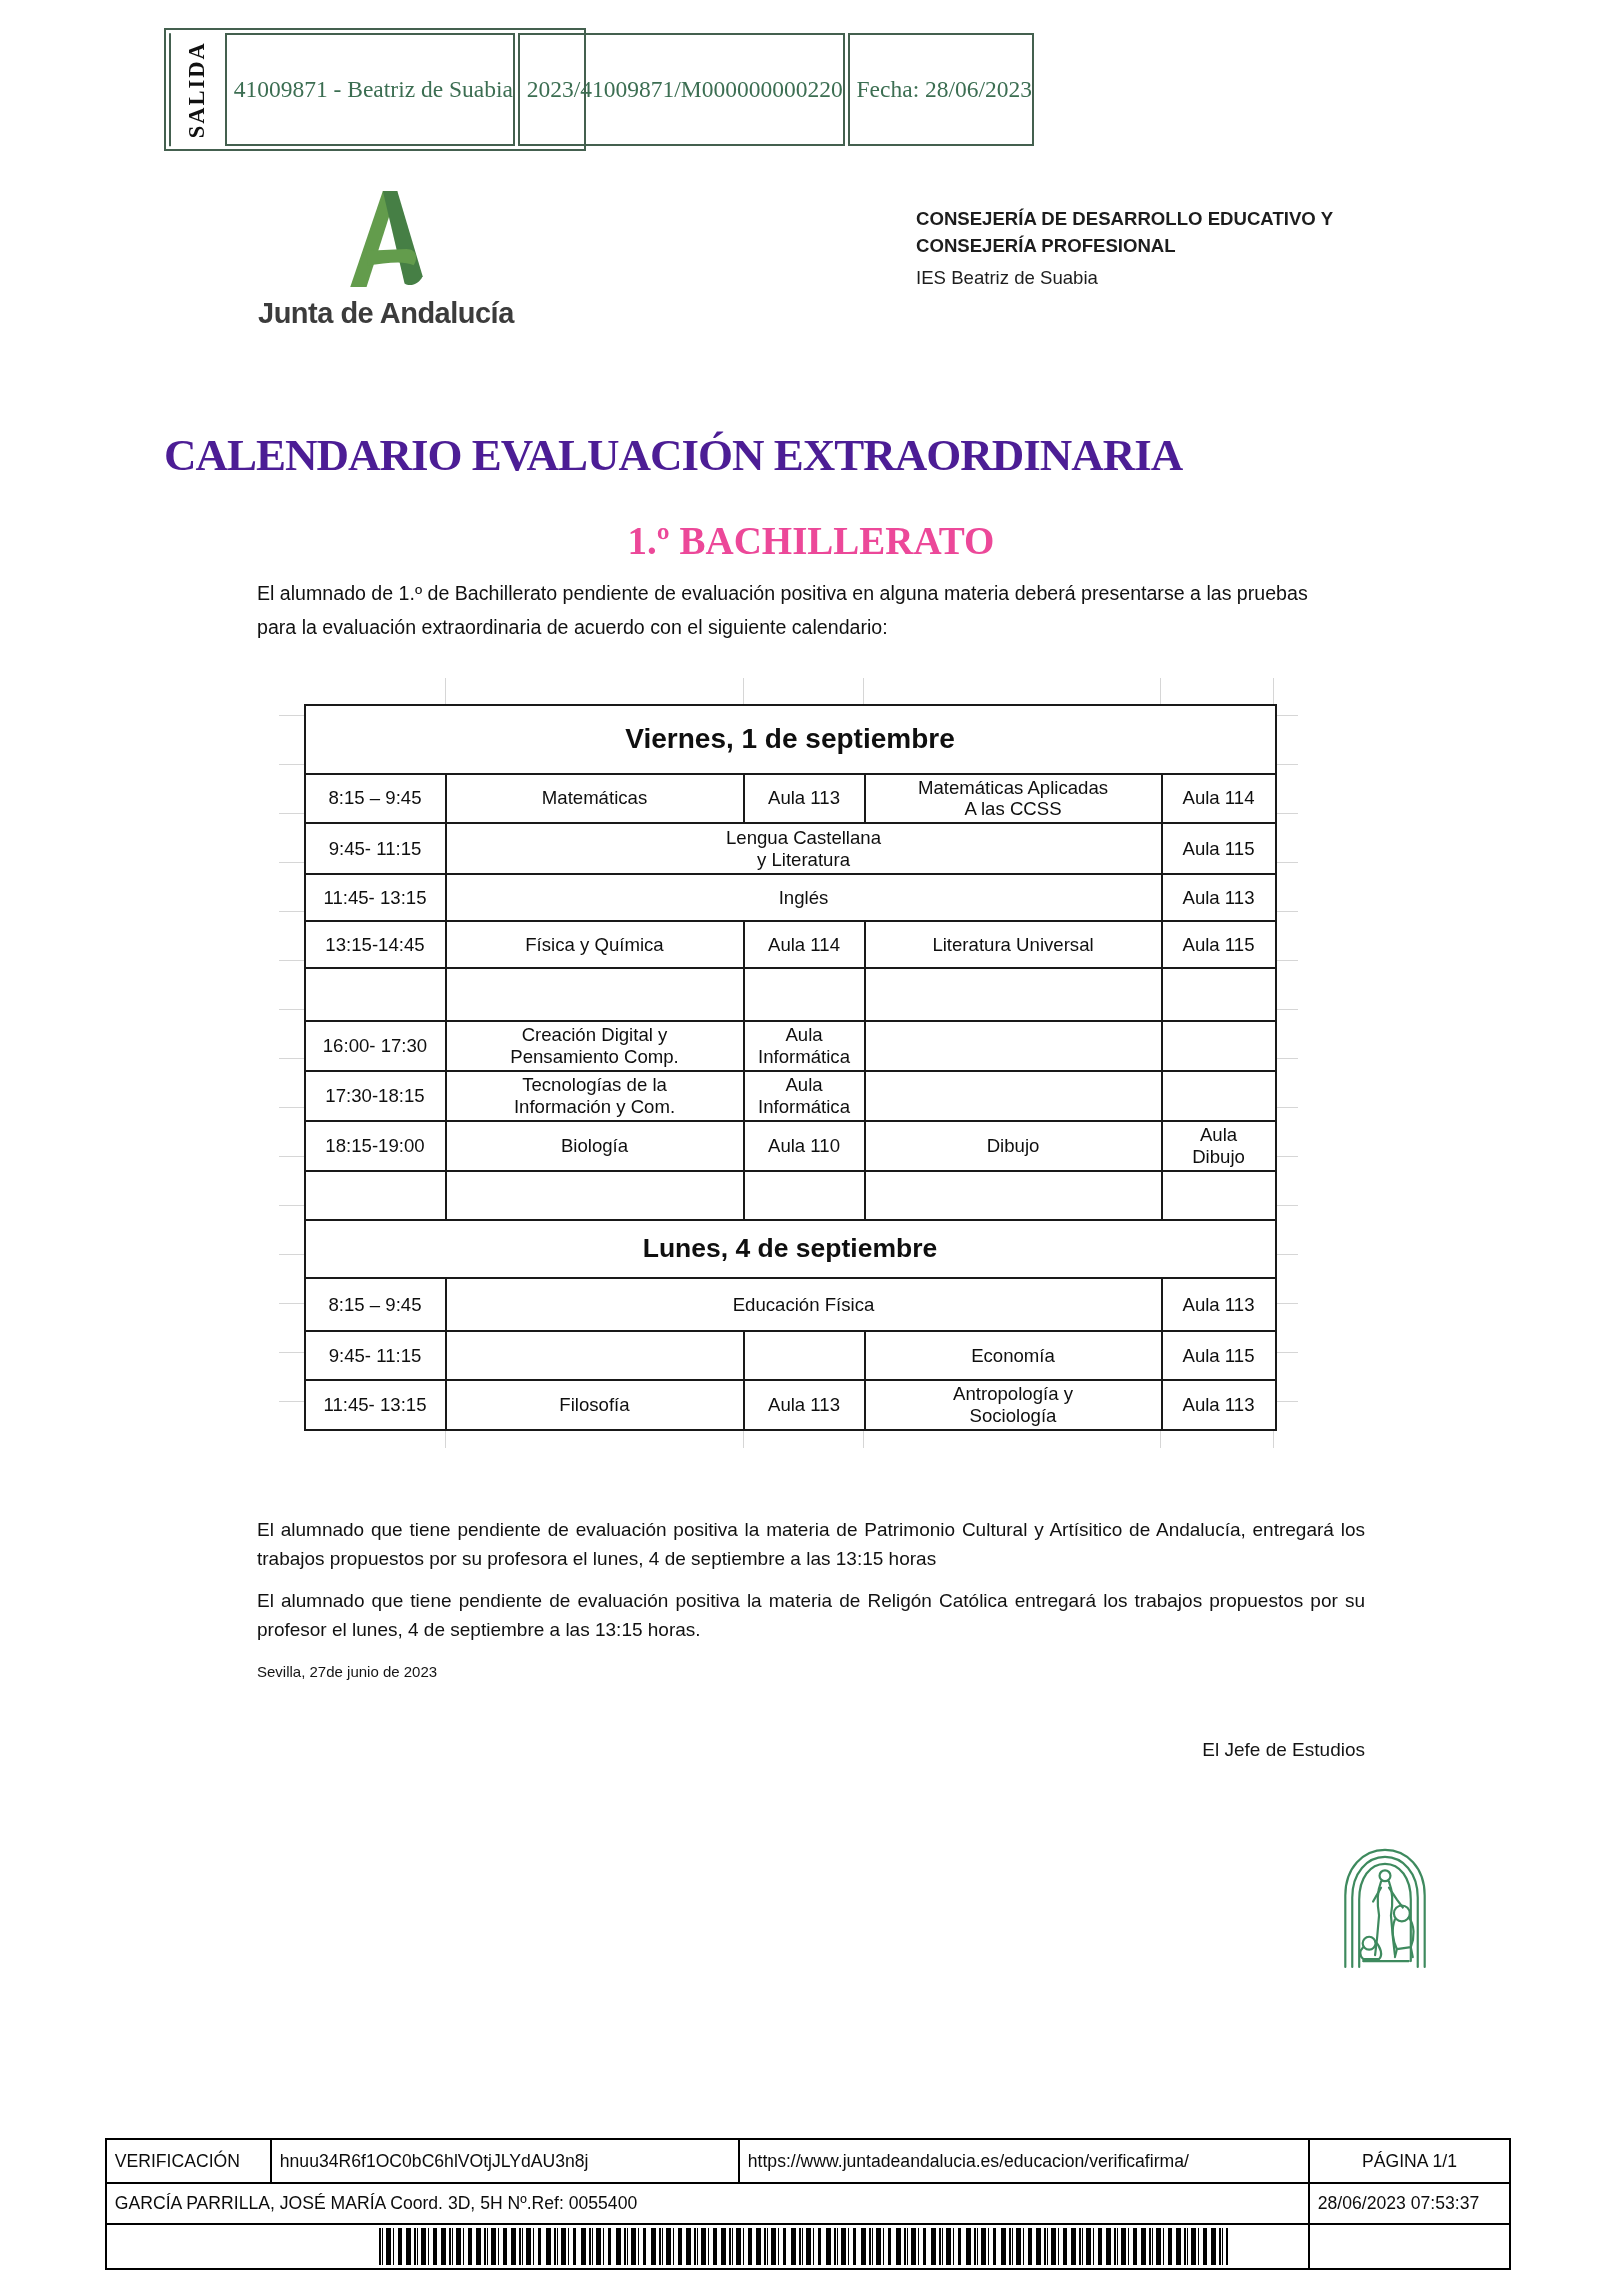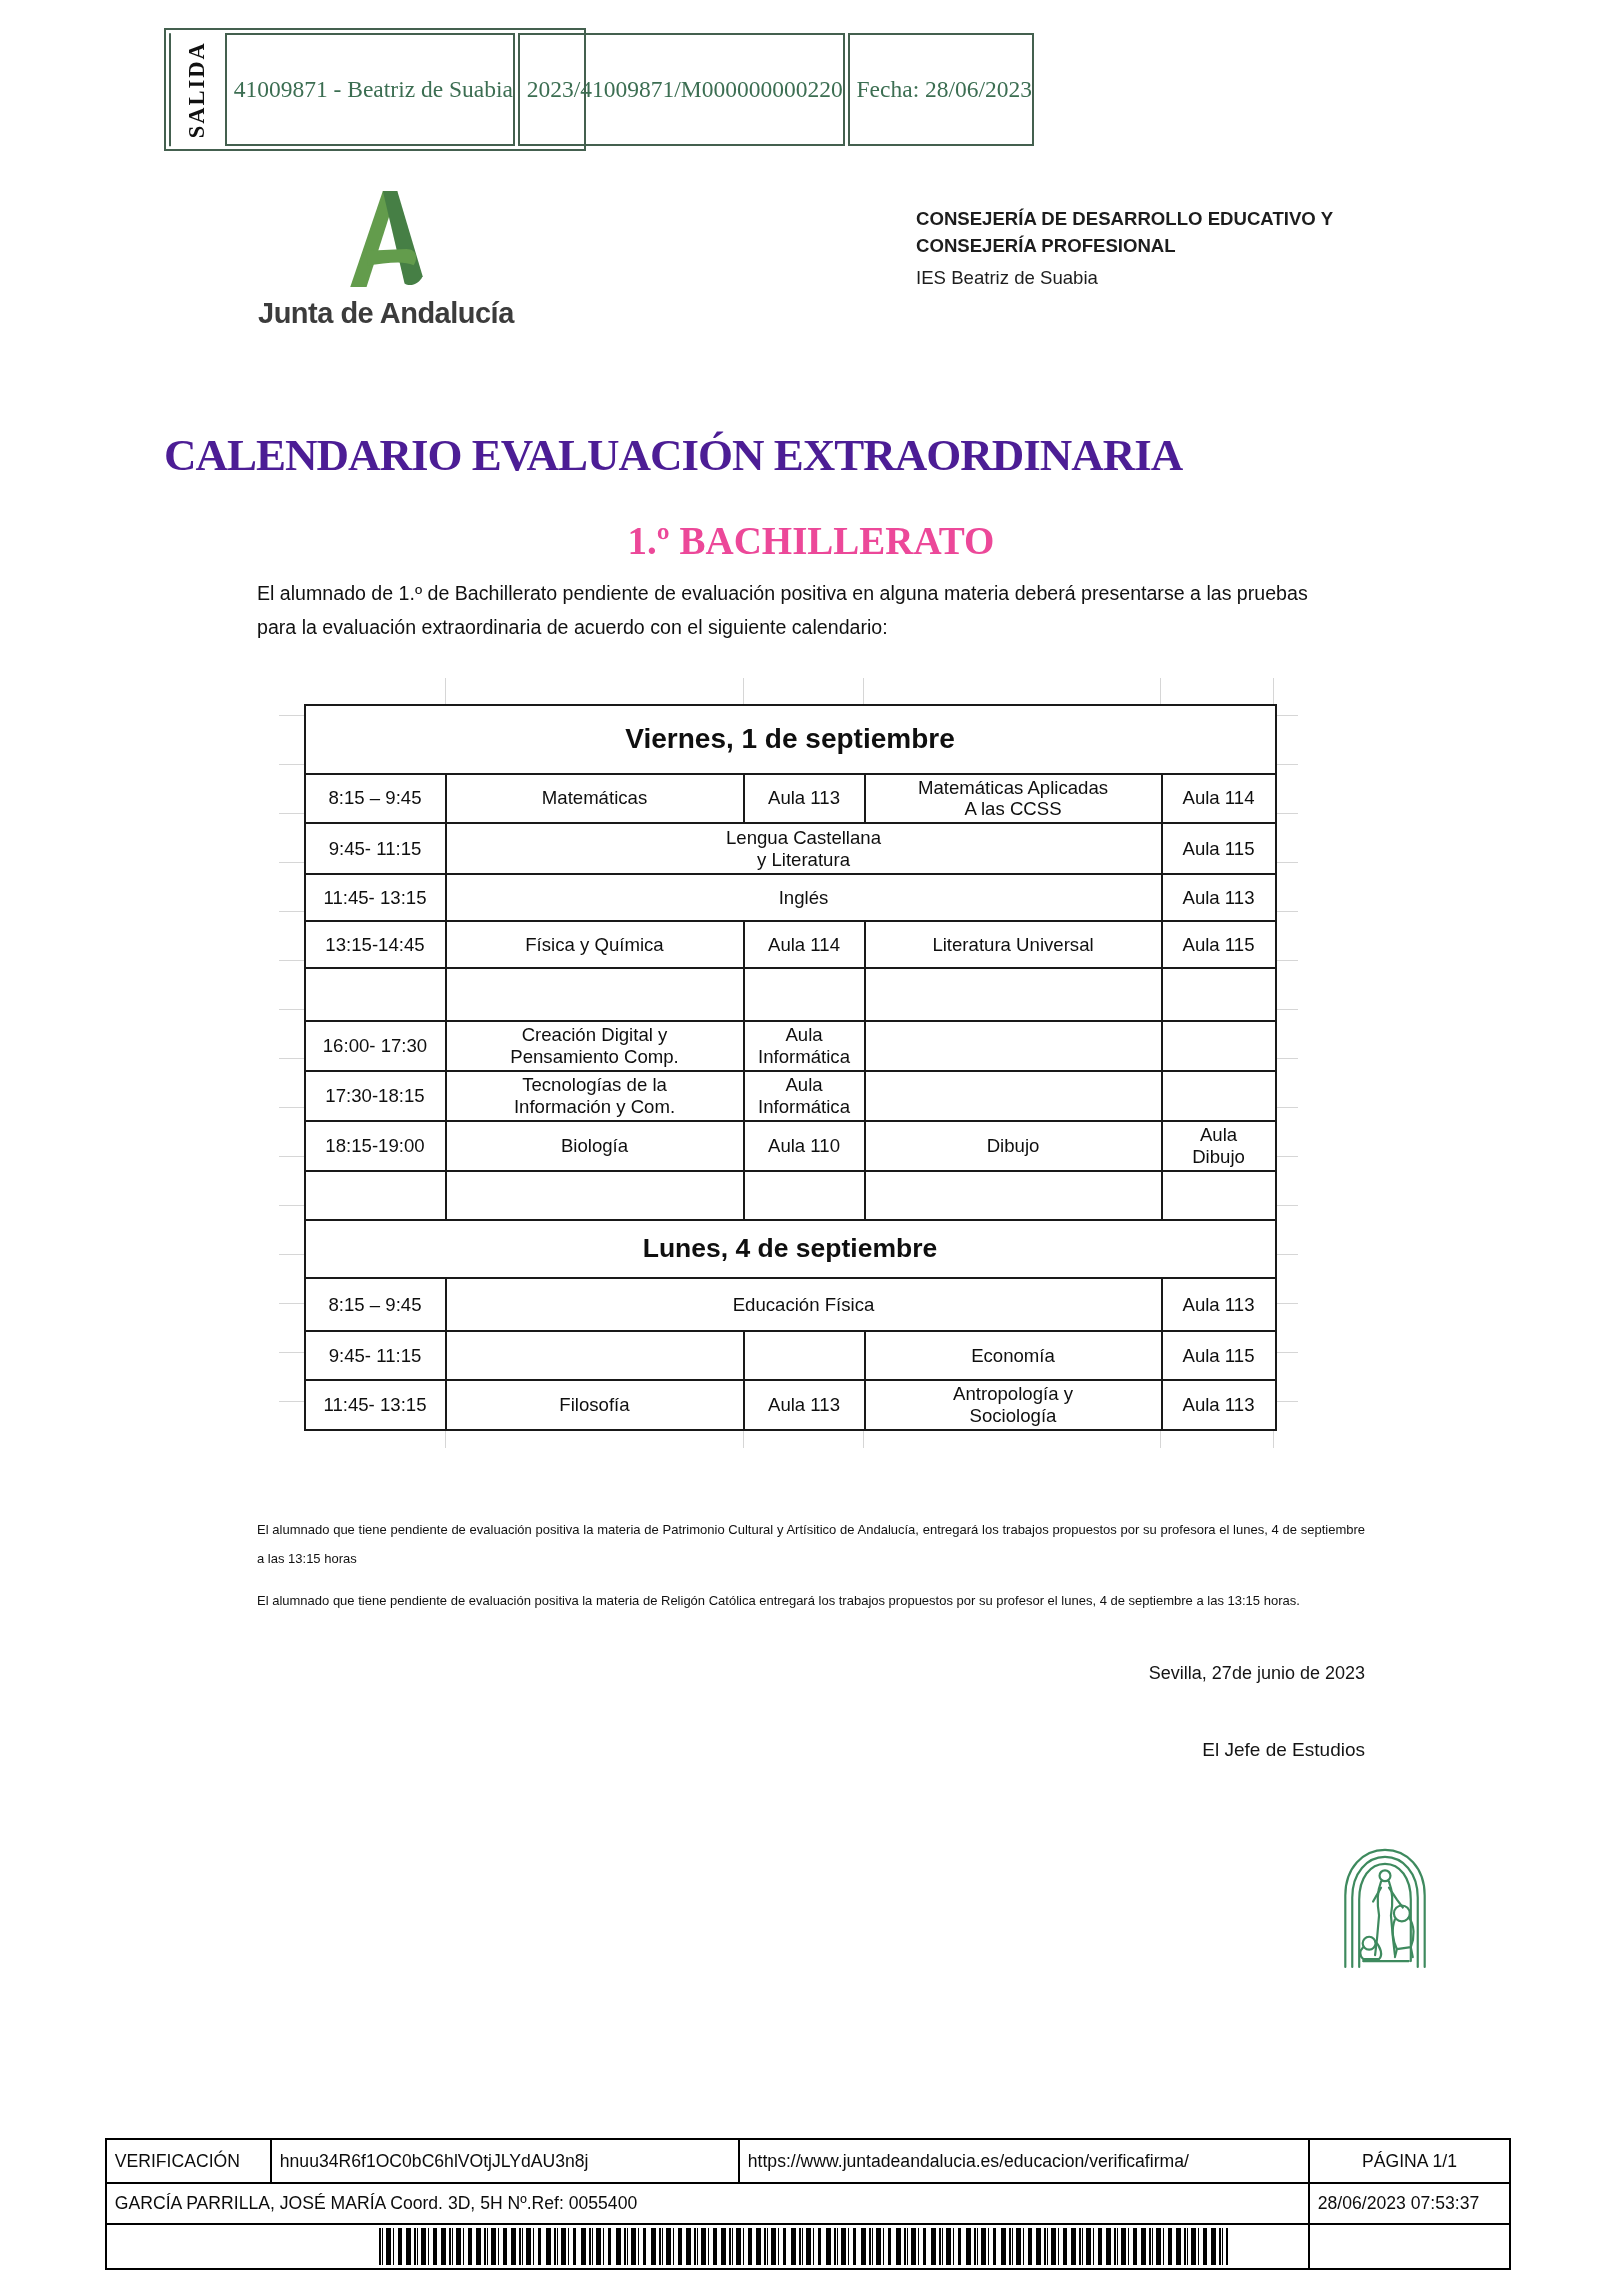--- a/index.html
+++ b/index.html
@@ -44,24 +44,24 @@
   table.sched{border-collapse:collapse;width:970px;background:#fff;table-layout:fixed;
               border:2.9px solid #111;}
   table.sched td{border:2px solid #191919;text-align:center;vertical-align:middle;
                  font-size:18.6px;line-height:1.18;white-space:pre-line;padding:2px 3.9px;color:#0f0f0f;}
   table.sched td.thick{border-right-width:2.9px;}
   table.sched tr.day td{font-weight:bold;font-size:28px;white-space:nowrap;}
   table.sched tr.day2 td{font-weight:bold;font-size:26.5px;white-space:nowrap;}
   table.sched td.marquee{border:2.9px dashed #1c1c1c;}
 
   
-  .note{position:absolute;left:257px;width:1108px;margin:0;font-size:13px;line-height:29px;
+  .note{position:absolute;left:257px;width:1108px;margin:0;font-size:19px;line-height:29px;
         text-align:justify;color:#111;}
   .n1{top:1515px;} .n2{top:1586px;}
-  .placedate{position:absolute;left:257px;top:1663px;width:1108px;margin:0;font-size:18px;text-align:right;}
+  .placedate{position:absolute;left:257px;top:1663px;width:1108px;margin:0;font-size:15px;text-align:left;}
   .signature{position:absolute;left:257px;top:1739px;width:1108px;margin:0;font-size:19px;text-align:right;}
 
   
   .emblem{position:absolute;left:1339px;top:1844px;width:92px;height:127px;}
 
   
   table.footer{position:absolute;left:105px;top:2138px;width:1405px;border-collapse:collapse;
                border:2.9px solid #000;background:#fff;table-layout:fixed;}
   table.footer td{border:2px solid #000;font-size:17.6px;color:#0c0c0c;vertical-align:middle;
                   padding:0 0 0 7.8px;white-space:nowrap;overflow:hidden;}

